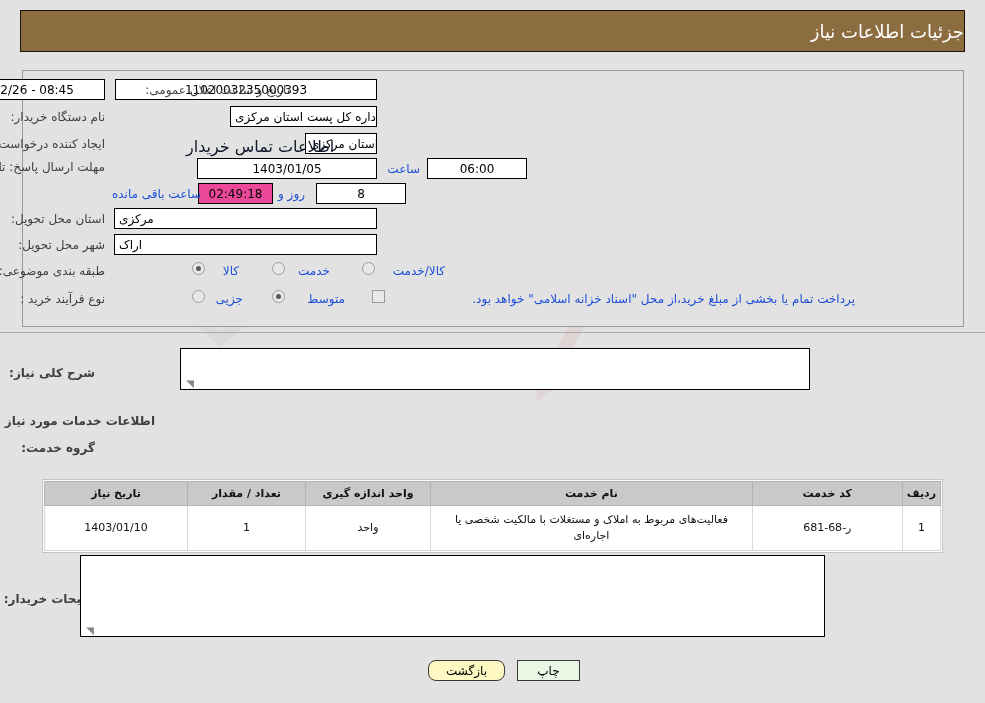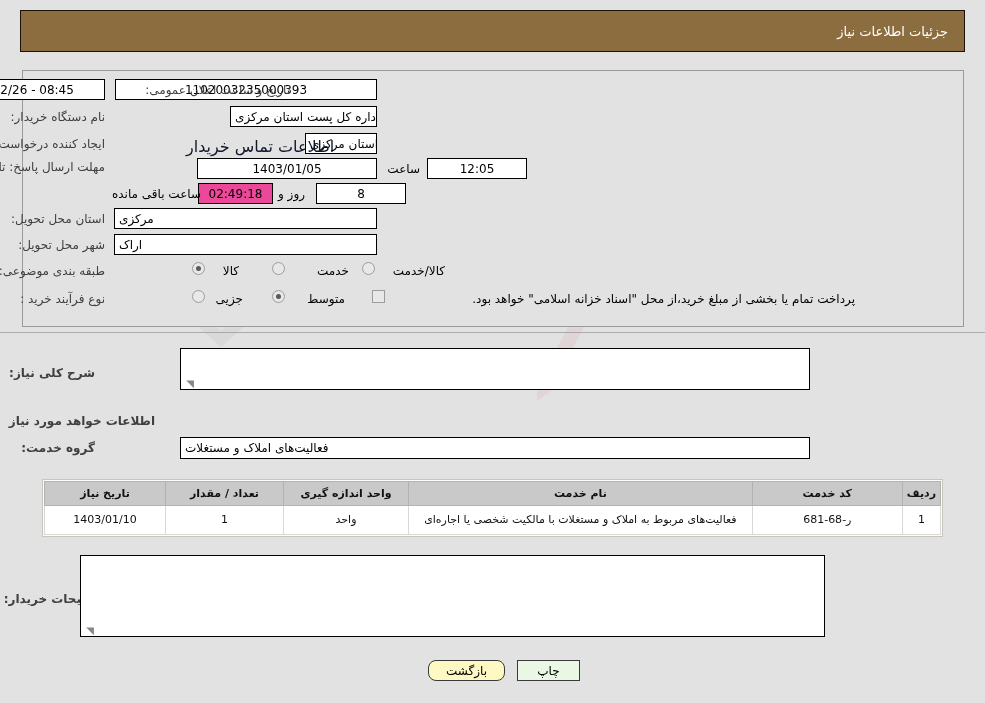--- a/index.html
+++ b/index.html
@@ -16,21 +16,21 @@
 
   
   .titlebar {
     position: absolute; left: 20px; top: 10px;
     width: 945px; height: 42px;
     background: #8c6d3f;
     border: 1px solid #1a1208;
     display: flex; align-items: center; justify-content: flex-start;
   }
   .titlebar .t {
-    color: #ffffff; font-size: 13px; padding-right: 16px; white-space: nowrap;
+    color: #ffffff; font-size: 18px; padding-right: 0; white-space: nowrap;
   }
 
   
   .panel {
     position: absolute;
     border: 1px solid #9a9a9a;
     background: #e2e2e2;
   }
   #panel-top { left: 22px; top: 70px; width: 942px; height: 257px; }
 
@@ -54,21 +54,21 @@
     height: 21px;
   }
   .fld.center { justify-content: center; }
   .fld.right  { justify-content: flex-end; }
   .fld.cream  { background: #ec4899; }
   .link {
     position: absolute; color: #0f172a; font-size: 16px;
     white-space: nowrap; cursor: pointer;
   }
   .plain {
-    position: absolute; font-size: 12px; color: #000000; white-space: nowrap;
+    position: absolute; font-size: 12px; color: #1d4ed8; white-space: nowrap;
   }
 
   
   .radio {
     position: absolute; width: 13px; height: 13px; border-radius: 50%;
     background: #e8e8e8; border: 1px solid #9c9c9c;
   }
   .radio.on::after {
     content: ""; position: absolute; left: 3px; top: 3px;
     width: 5px; height: 5px; border-radius: 50%; background: #5a5a5a;
@@ -186,40 +186,40 @@
   <div class="lbl" style="right:880px; top:110px;">نام دستگاه خریدار:</div>
   <div class="fld right" style="right:608px; top:106px; left:230px;">اداره کل پست استان مرکزی</div>
 
   <div class="lbl" style="right:880px; top:137px;">ایجاد کننده درخواست:</div>
   <div class="fld right" style="right:608px; top:133px; left:305px;">سید سعید میرسعیدی کاربرداز اداره کل پست استان مرکزی</div>
   <div class="link" style="left:186px; top:137px;">اطلاعات تماس خریدار</div>
 
   <div class="lbl" style="right:880px; top:160px; width:80px;">مهلت ارسال پاسخ: تا تاریخ:</div>
   <div class="fld center" style="right:608px; top:158px; width:180px;">1403/01/05</div>
   <div class="plain" style="right:565px; top:162px;">ساعت</div>
-  <div class="fld center" style="right:458px; top:158px; width:100px;">12:05</div>
+  <div class="fld center" style="right:458px; top:158px; width:100px;">06:00</div>
 
   <div class="fld center" style="left:316px; top:183px; width:90px;">8</div>
   <div class="plain" style="left:278px; top:187px;">روز و</div>
   <div class="fld center cream" style="left:198px; top:183px; width:75px;">02:49:18</div>
   <div class="plain" style="left:112px; top:187px;">ساعت باقی مانده</div>
 
   <div class="lbl" style="right:880px; top:212px;">استان محل تحویل:</div>
   <div class="fld right" style="right:608px; top:208px; width:263px;">مرکزی</div>
 
   <div class="lbl" style="right:880px; top:238px;">شهر محل تحویل:</div>
   <div class="fld right" style="right:608px; top:234px; width:263px;">اراک</div>
 
   <div class="lbl" style="right:880px; top:264px;">طبقه بندی موضوعی:</div>
 
   <div class="radio on" style="right:780px; top:262px;"></div>
   <div class="plain" style="right:746px; top:264px;">کالا</div>
 
   <div class="radio" style="right:700px; top:262px;"></div>
-  <div class="plain" style="right:636px; top:264px;">خدمت</div>
+  <div class="plain" style="right:655px; top:264px;">خدمت</div>
 
   <div class="radio" style="right:610px; top:262px;"></div>
   <div class="plain" style="right:540px; top:264px;">کالا/خدمت</div>
 
   <div class="lbl" style="right:880px; top:292px;">نوع فرآیند خرید :</div>
 
   <div class="radio" style="right:780px; top:290px;"></div>
   <div class="plain" style="right:742px; top:292px;">جزیی</div>
 
   <div class="radio on" style="right:700px; top:290px;"></div>
@@ -228,35 +228,34 @@
   <div class="checkbox" style="right:600px; top:290px;"></div>
   <div class="plain" style="right:130px; top:292px;">پرداخت تمام یا بخشی از مبلغ خرید،از محل "اسناد خزانه اسلامی" خواهد بود.</div>
 
   <div class="divider" style="top:332px;"></div>
 
   <div class="lbl b" style="right:890px; top:366px;">شرح کلی نیاز:</div>
   <div class="ta" style="right:175px; top:348px; left:180px; height:42px;">
     <span class="grip">◥</span>
   </div>
 
-  <div class="lbl b" style="right:830px; top:414px;">اطلاعات خواهد مورد نیاز</div>
+  <div class="lbl b" style="right:830px; top:414px;">اطلاعات خدمات مورد نیاز</div>
 
   <div class="lbl b" style="right:890px; top:441px;margin-left:40px;">گروه خدمت:</div>
-  <div class="fld right" style="right:175px; top:437px; left:180px; height:22px;">فعالیت‌های  املاک و مستغلات</div>
 
   <div class="tbl-wrap">
     <table class="need">
       <thead>
         <tr>
           <th style="width:38px;">ردیف</th>
           <th style="width:150px;">کد خدمت</th>
           <th>نام خدمت</th>
           <th style="width:125px;">واحد اندازه گیری</th>
           <th style="width:118px;">تعداد / مقدار</th>
-          <th style="width:121px;">تاریخ نیاز</th>
+          <th style="width:143px;">تاریخ نیاز</th>
         </tr>
       </thead>
       <tbody>
         <tr>
           <td>1</td>
           <td>ر-68-681</td>
           <td>فعالیت‌های مربوط به املاک و مستغلات با مالکیت شخصی یا اجاره‌ای</td>
           <td>واحد</td>
           <td>1</td>
           <td>1403/01/10</td>

